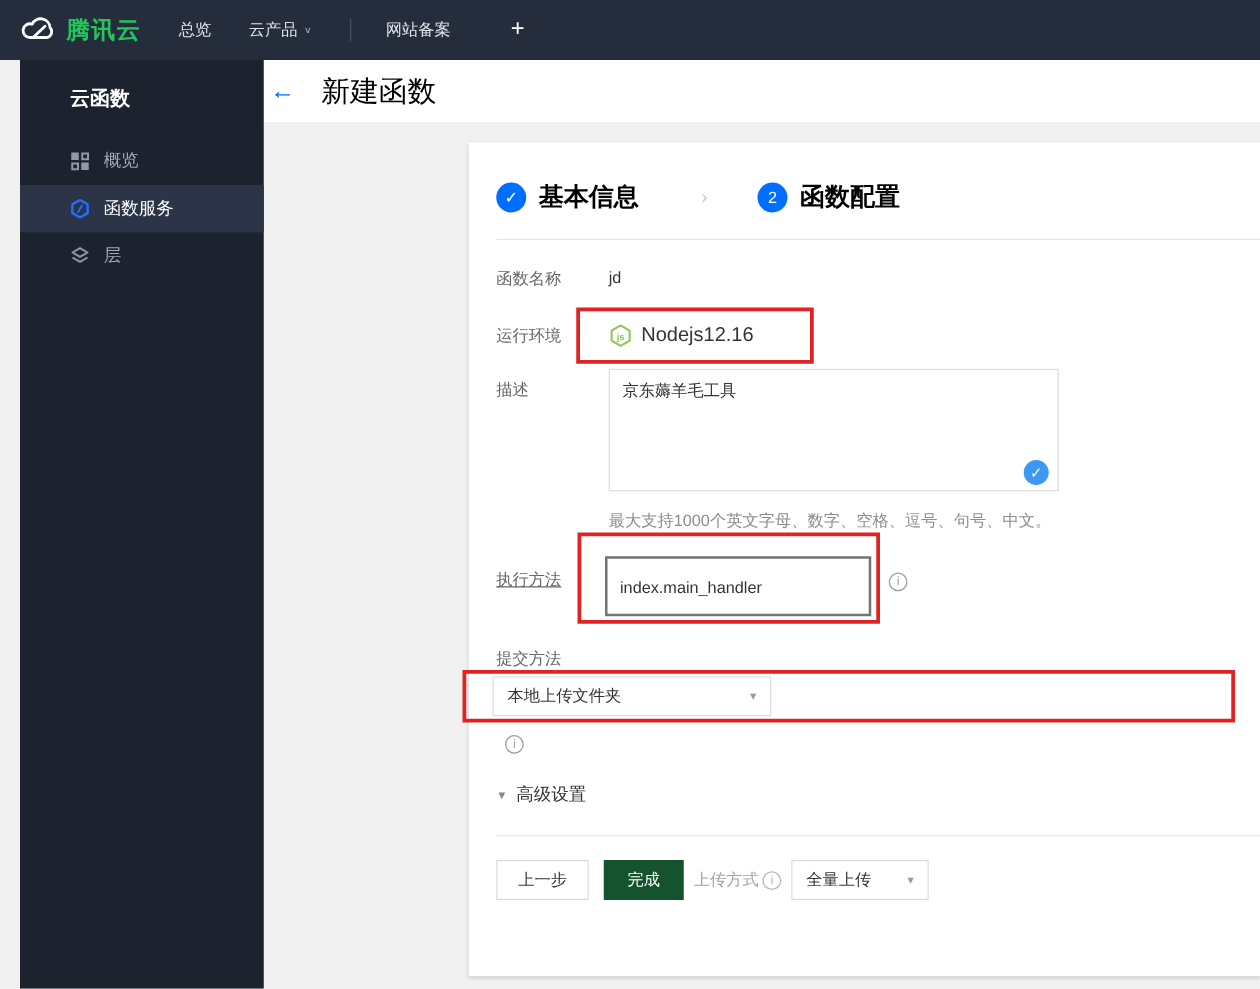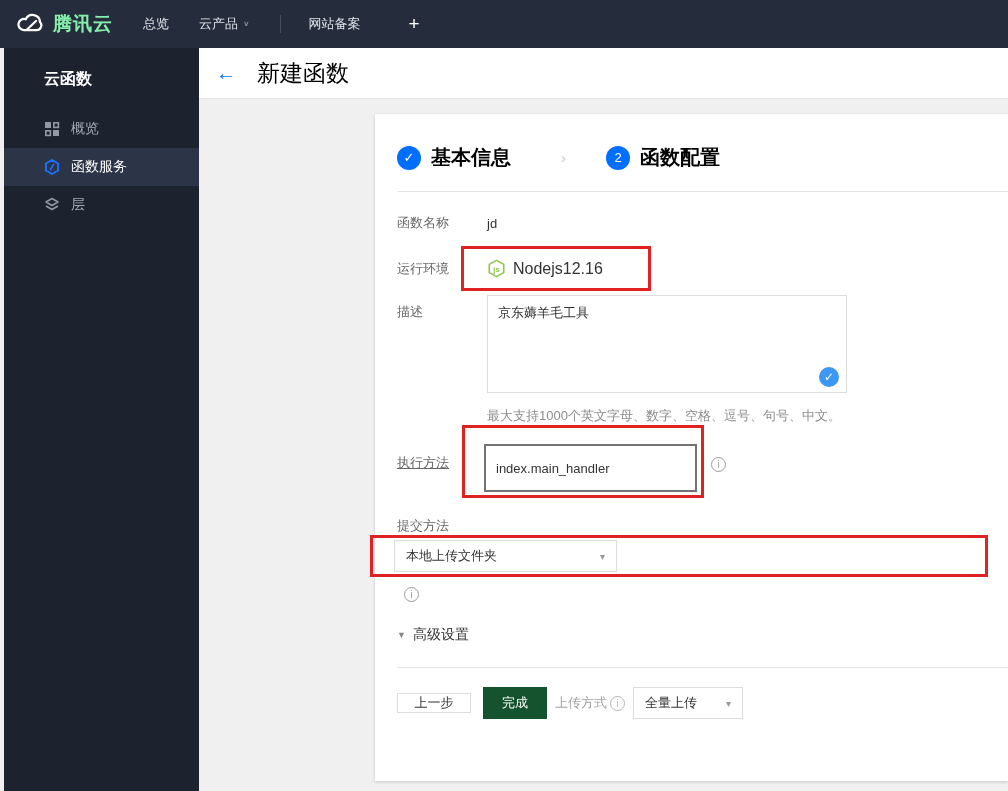--- a/index.html
+++ b/index.html
@@ -2,29 +2,29 @@
 <html><head>
 <meta charset="utf-8">
 <style>
   * { margin:0; padding:0; box-sizing:border-box; }
   html,body { width:1008px; height:791px; overflow:hidden; }
   body { font-family:"Liberation Sans","DejaVu Sans",sans-serif; background:#f0f0f0; position:relative; }
 
   
   .navbar { position:absolute; top:0; left:0; width:1008px; height:48px; background:#252d3c;
             display:flex; align-items:center; z-index:30; }
-  .brand { display:flex; align-items:center; gap:9px; padding:0 30px 0 14px; color:#86efac; }
+  .brand { display:flex; align-items:center; gap:9px; padding:0 30px 0 14px; color:#22c55e; }
   .brand-name { font-size:19px; font-weight:bold; letter-spacing:1px; }
   .nav-item { font-size:13px; color:#dfe3ea; margin-right:30px; display:flex; align-items:center; gap:5px; cursor:pointer; }
   .nav-caret { font-size:9px; color:#9aa3b1; transform:scaleY(.8); }
   .nav-divider { width:1px; height:18px; background:#454e5f; margin-right:28px; }
   .nav-plus { color:#fff; font-size:19px; margin-left:18px; cursor:pointer; }
 
   
-  .sidebar { position:absolute; top:48px; left:4px; width:195px; height:743px; background:#1c222e; z-index:20; }
+  .sidebar { position:absolute; top:48px; left:16px; width:195px; height:743px; background:#1c222e; z-index:20; }
   .sidebar-title { color:#ffffff; font-size:16px; font-weight:bold; padding:21px 0 20px 40px; }
   .side-item { height:38px; display:flex; align-items:center; padding-left:40px; gap:11px;
                color:#a3abb6; font-size:14px; cursor:pointer; }
   .side-item.active { background:#2b3547; color:#ffffff; }
   .side-icon { width:16px; height:16px; display:inline-flex; }
 
   
   .main { position:absolute; top:48px; left:195px; width:813px; height:743px; }
   .page-header { height:51px; background:#fff; border-bottom:1px solid #e6e6e6;
                  display:flex; align-items:center; padding-left:21px; }
@@ -44,21 +44,21 @@
   .step-sep { margin:0 40px 0 50px; color:#c9c9c9; font-size:15px; }
 
   .divider { border-top:1px solid #e5e5e5; margin-top:20px; margin-right:-20px; }
   .divider2 { border-top:1px solid #e5e5e5; margin-top:23px; margin-right:-20px; }
 
   
   .frow { display:flex; }
   .flabel { width:90px; flex:none; font-size:13px; color:#666; }
   .fvalue { font-size:13px; color:#333; }
 
-  .row-name { margin-top:22px;align-items:center; }
+  .row-name { margin-top:22px; }
   .row-runtime { margin-top:14px; }
   .row-runtime .flabel { padding-top:14px; }
   .red-box { border:3px solid #e02222; }
   .runtime-box { margin-left:-26px; padding:10px 45px 10px 23px; display:flex; align-items:center; gap:7px; }
   .runtime-text { font-size:16px; color:#333; }
 
   .row-desc { margin-top:4px; }
   .row-desc .flabel { padding-top:8px; }
   .desc-wrap { position:relative; }
   .desc-area { width:360px; height:98px; border:1px solid #ddd; resize:none; outline:none;
@@ -98,21 +98,21 @@
                 font-family:inherit; font-size:13px; color:#333; cursor:pointer; }
   .code-hint { margin-left:80px; margin-top:17px; font-size:13px; color:#666; }
 
   
   .advanced { margin-top:24px; display:flex; align-items:center; gap:7px; cursor:pointer; }
   .adv-caret { color:#888; font-size:9px; }
   .adv-label { font-size:14px; color:#333; }
 
   
   .footer { margin-top:19px; display:flex; align-items:center; }
-  .btn-prev { width:74px; height:20px; background:#fff; border:1px solid #ddd; font-family:inherit;
+  .btn-prev { width:74px; height:32px; background:#fff; border:1px solid #ddd; font-family:inherit;
               font-size:13px; color:#333; cursor:pointer; }
   .btn-finish { margin-left:12px; width:64px; height:32px; background:#14532d; border:none;
                 font-family:inherit; font-size:13px; color:#fff; cursor:pointer; }
   .upload-mode { margin-left:8px; display:flex; align-items:center; gap:3px; font-size:13px; color:#a2a2a2; }
   .upload-mode .info-icon { border-color:#b5b5b5; color:#b5b5b5; }
   .mode-select { margin-left:8px; width:110px; }
 </style>
 </head>
 <body>
 

